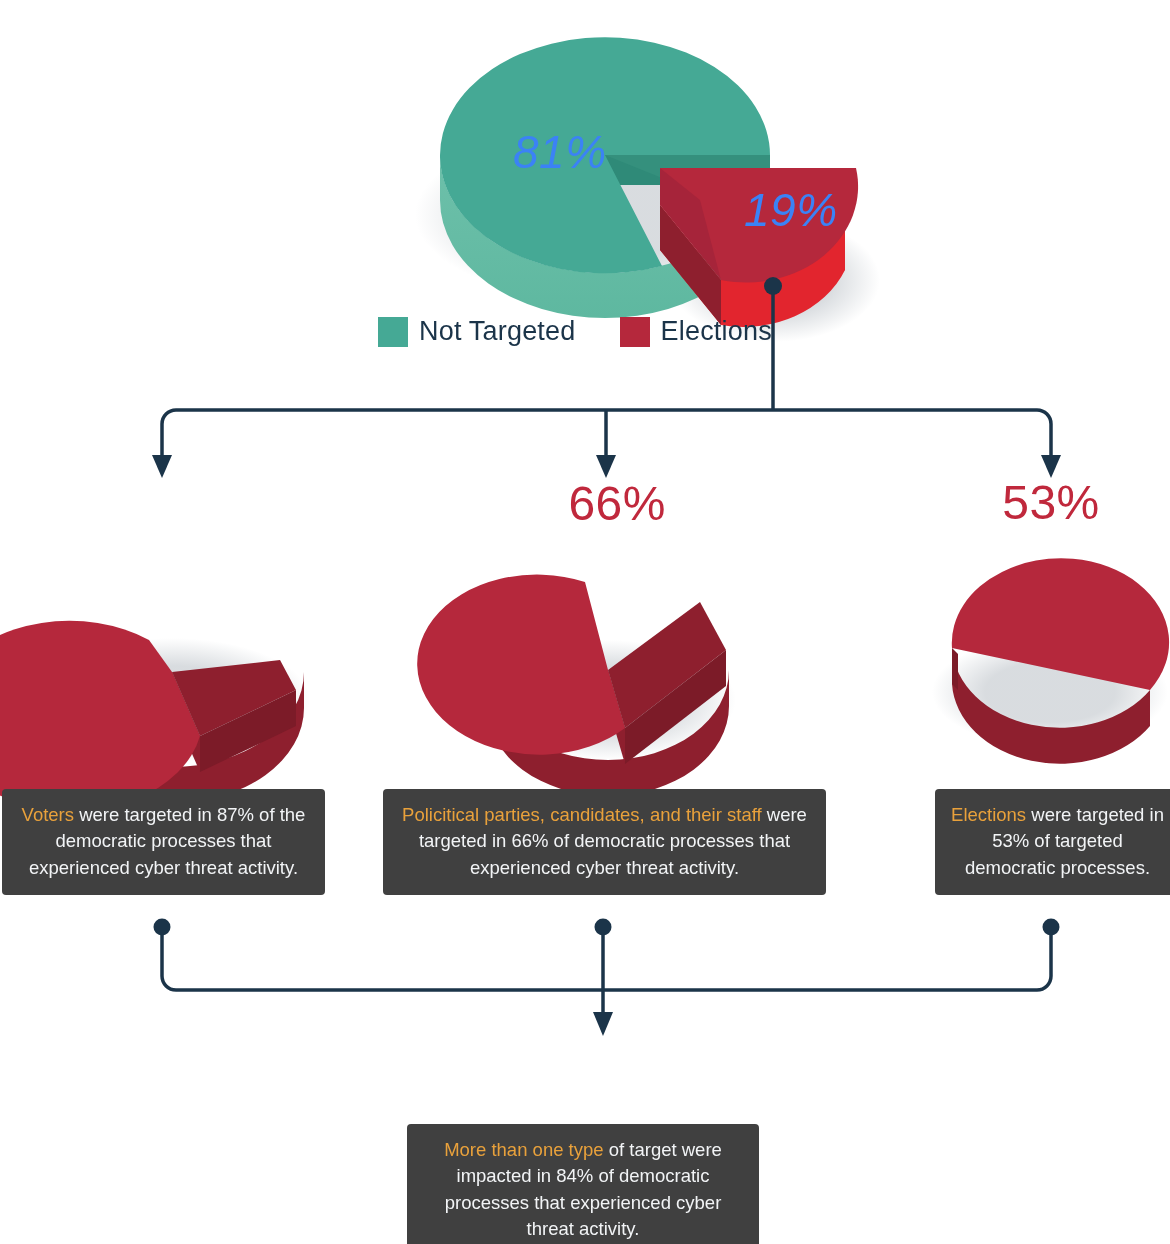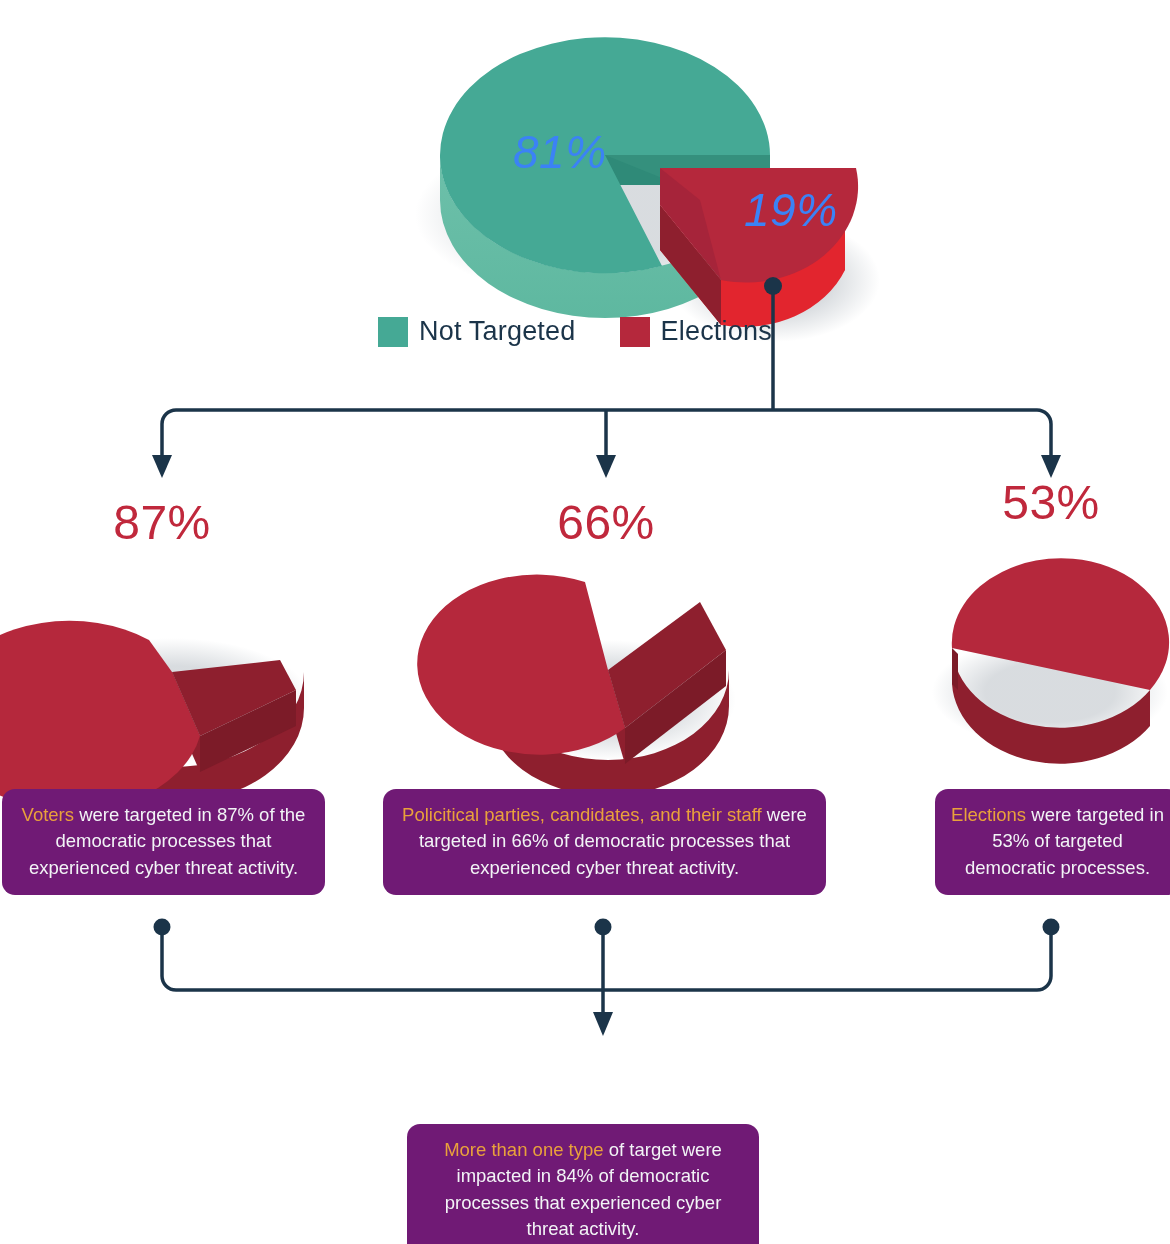--- a/index.html
+++ b/index.html
@@ -75,22 +75,22 @@
     font-size: 48px;
     letter-spacing: 0.5px;
     text-align: center;
     z-index: 20;
     font-family: "Liberation Sans", sans-serif;
   }
 
   
   .callout {
     position: absolute;
-    background: #701a75;
-    border-radius: 13px;
+    background: #404040;
+    border-radius: 4px;
     box-sizing: border-box;
     color: #f2f4f6;
     text-align: center;
     font-size: 18.5px;
     line-height: 1.42;
     padding: 13px 14px 14px 14px;
     z-index: 20;
     font-family: "Liberation Sans", sans-serif;
   }
   .callout .hl {
@@ -234,22 +234,21 @@
       <span class="legend-swatch" style="background:#45a995;"></span>
       <span class="legend-label">Not Targeted</span>
     </div>
     <div class="legend-gap"></div>
     <div class="legend-item">
       <span class="legend-swatch" style="background:#b5283c;"></span>
       <span class="legend-label">Elections</span>
     </div>
   </div>
 
-  <div class="stat-pct" style="left:102px; top:495px; width:120px;">87%</div>
-  <div class="stat-pct" style="left:546px; top:495px; width:120px;">66%</div>
+  <div class="stat-pct" style="left:546px; top:476px; width:120px;text-align:right;">66%</div>
   <div class="stat-pct" style="left:991px; top:475px; width:120px;">53%</div>
 
   <div class="callout" style="left:2px; top:789px; width:323px;">
     <span class="hl">Voters</span><span> were targeted in 87% of the democratic processes that experienced cyber threat activity.</span>
   </div>
 
   <div class="callout" style="left:383px; top:789px; width:443px;">
     <span class="hl">Policitical parties, candidates, and their staff</span><span> were targeted in 66% of democratic processes that experienced cyber threat activity.</span>
   </div>
 

